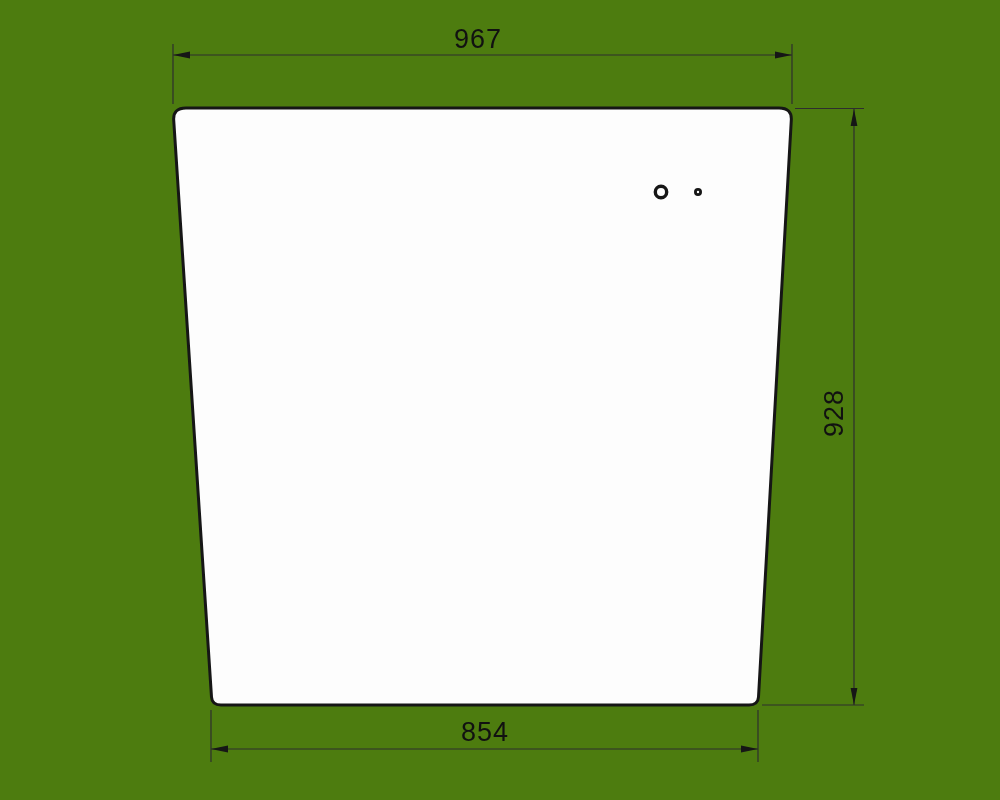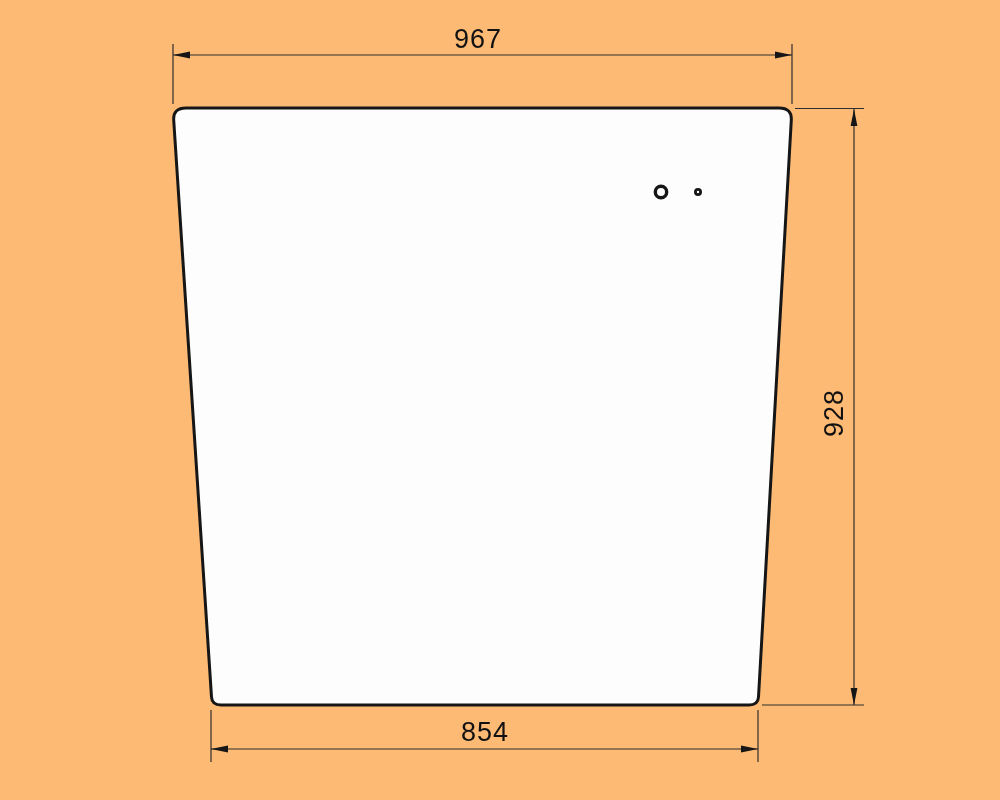--- a/index.html
+++ b/index.html
@@ -8,21 +8,21 @@
     width: 1000px;
     height: 800px;
     background: #fcfcfc;
     font-family: "Liberation Sans", sans-serif;
   }
   .drawing-stage {
     position: relative;
     width: 1000px;
     height: 800px;
     margin: 0;
-    background: #fdba74;
+    background: #4d7c0f;
     overflow: hidden;
     text-decoration: underline;
   }
   svg { display: block; }
   .outline {
     fill: #fdfdfd;
     stroke: #161616;
     stroke-width: 3;
     stroke-linejoin: round;
   }

